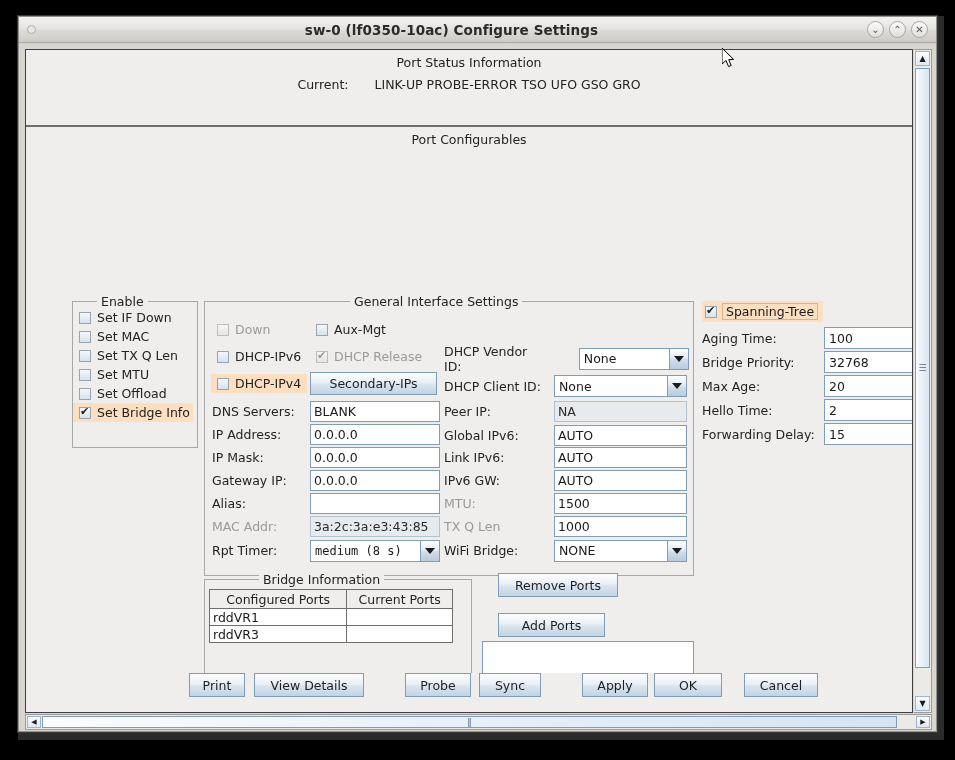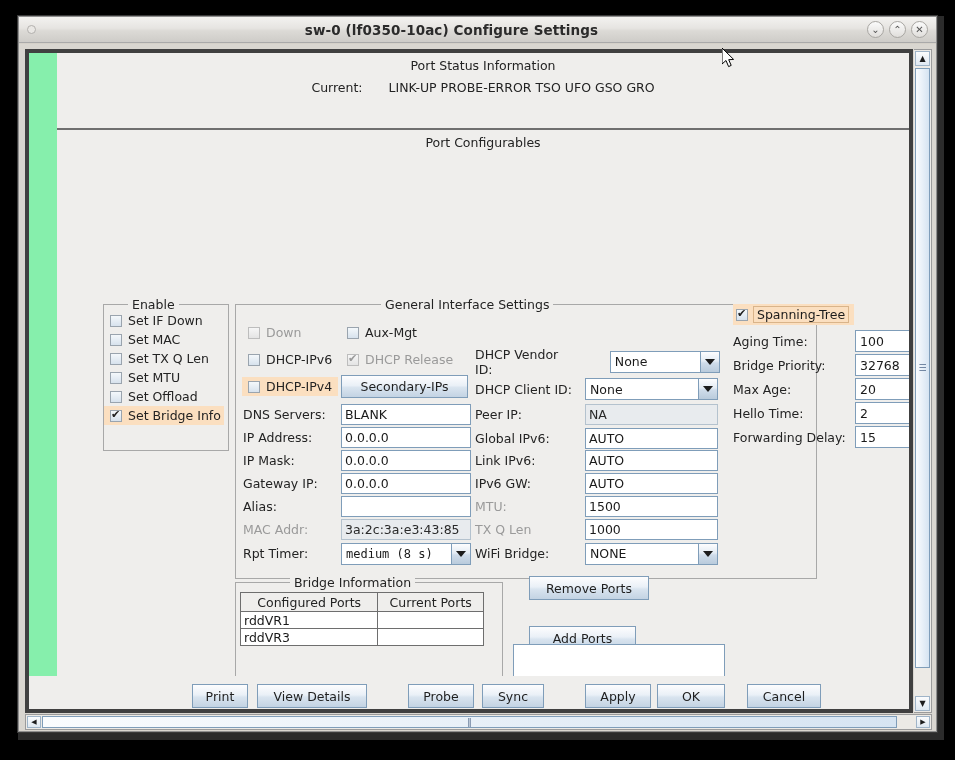--- a/index.html
+++ b/index.html
@@ -80,23 +80,22 @@
   }
   #content-outer {
     position: relative;
     width: 907px; height: 679px;
   }
   #scroll-pane {
     position: absolute;
     left: 0; top: 0;
     width: 888px; height: 664px;
     background: #86efac;
-    border: 4px solid #404040;
+    border: 1px solid #404040;
     overflow: hidden;
-    padding-left: 28px;
   }
 
   
   #port-status {
     position: relative;
     height: 77px;
     background: #efeeec;
     border-bottom: 2px solid #6f6f6f;
     text-align: center;
     font-size: 12.5px;
@@ -168,21 +167,21 @@
   .cbox.dis.checked::after { color: #9a9a9a; }
 
   
   #enable-group { left: 46px; top: 152px; width: 126px; height: 147px; }
   #enable-inner { position: absolute; left: 0; top: 6px; width: 100%; }
   #services-group { left: 46px; top: 446px; width: 94px; height: 97px; }
   #services-inner { position: absolute; left: 0; top: 7px; width: 100%; }
 
   
   #gis-group {
-    left: 178px; top: 152px; width: 582px; height: 275px; text-decoration: underline;
+    left: 178px; top: 152px; width: 490px; height: 275px; text-decoration: underline;
   }
 
   .fld-label {
     font-size: 12.5px;
     color: #232323;
     display: flex;
     align-items: center;
     height: 22px;
   }
   .fld-label.dis { color: #9a9a9a; }
@@ -306,21 +305,20 @@
   .bbtn {
     position: absolute;
     top: 0;
     height: 24px;
     background: linear-gradient(to bottom, #fdfdfe 0%, #eaf0f7 45%, #d9e4ef 55%, #c3d3e3 100%);
     border: 1px solid #7f9db9;
     font-size: 12.5px;
     color: #1f1f1f;
     display: flex; align-items: center; justify-content: center;
     cursor: pointer;
-    margin-top: 8px;
   }
 
   
   #vscroll {
     position: absolute;
     left: 889px; top: 0;
     width: 18px; height: 664px;
     background: #eceae6;
     border: 1px solid #9b9b9b;
     border-left: none;
@@ -604,21 +602,21 @@
                   </tr>
                   <tr>
                     <td>rddVR3</td>
                     <td></td>
                   </tr>
                 </tbody>
               </table>
             </div>
 
             <div class="btn" style="position:absolute;left:472px;top:424px;width:120px;height:24px;">Remove Ports</div>
-            <div class="btn" style="position:absolute;left:472px;top:474px;width:107px;height:24px;">Add Ports</div>
+            <div class="btn" style="position:absolute;left:472px;top:464px;width:107px;height:24px;">Add Ports</div>
 
             <div id="ports-list"></div>
           </div>
 
           <div id="bottom-bar">
             <div class="bbtn" style="left:163px;width:56px">Print</div>
             <div class="bbtn" style="left:228px;width:110px">View Details</div>
             <div class="bbtn" style="left:379px;width:66px">Probe</div>
             <div class="bbtn" style="left:453px;width:62px">Sync</div>
             <div class="bbtn" style="left:556px;width:66px">Apply</div>

